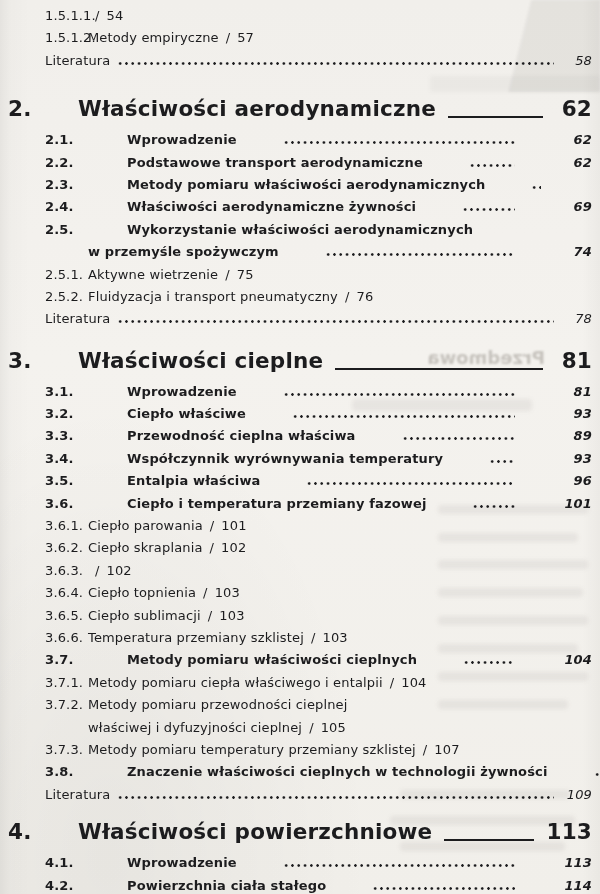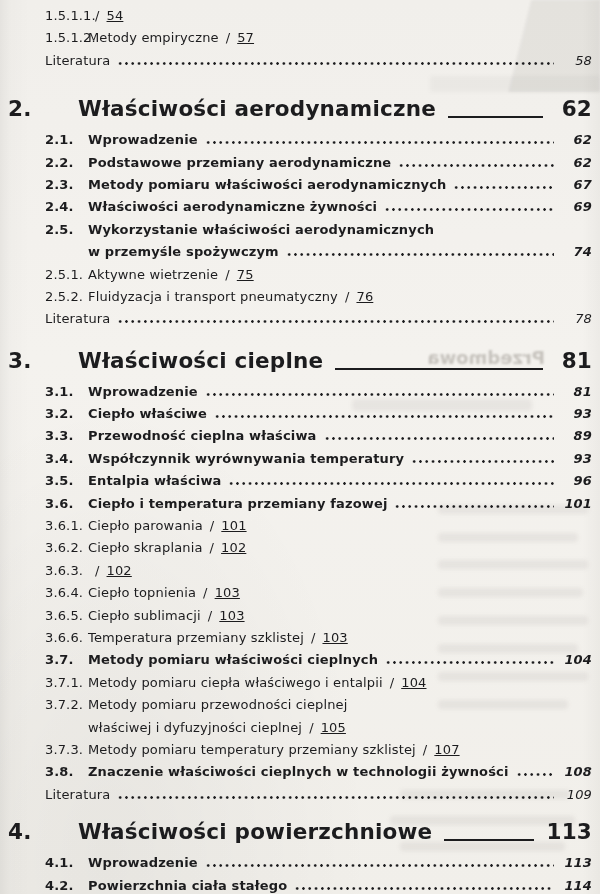--- a/index.html
+++ b/index.html
@@ -49,35 +49,35 @@
     position:absolute;inset:0;
     padding:5px 8px 0 8px;
   }
   .entries{margin-left:37px;}
   .row{
     display:flex;align-items:flex-start;
     height:22.4px;line-height:22.4px;
     font-size:13px;letter-spacing:.15px;
     white-space:nowrap;
   }
-  .row.bold{font-weight:bold;}
+  .row.bold{font-weight:bold;gap:39px;}
   .row .num{width:43px;flex:0 0 43px;}
   .row.cont{padding-left:43px;align-items:center;}
   .row .title{flex:0 0 auto;}
   .leader{
     flex:1 1 auto;min-width:10px;height:18px;
     margin:0 6px 0 7px;align-self:flex-start;
     background-image:radial-gradient(circle, var(--ink) 1.15px, rgba(0,0,0,0) 1.45px);
     background-size:6.3px 5px;
     background-repeat:repeat-x;
     background-position:left bottom 2px;
   }
   .page-num{flex:0 0 auto;min-width:32px;text-align:right;font-style:italic;}
   .sep{margin:0 7px;}
-  .page-inline{text-align:left;text-decoration:underline;}
+  .page-inline{text-align:left;}
   
   .chapter-heading{
     display:flex;align-items:flex-start;
     height:30px;line-height:30px;
     font-size:21.5px;font-weight:bold;letter-spacing:.2px;
     white-space:nowrap;
     margin-bottom:5px;
   }
   .ch-num{width:30px;flex:0 0 30px;}
   .ch-title{flex:0 0 auto;margin-left:40px;}
@@ -141,21 +141,21 @@
         </div>
         <div class="entries">
           <div class="row bold">
             <span class="num">2.1.</span>
             <span class="title">Wprowadzenie</span>
             <span class="leader"></span>
             <span class="page-num">62</span>
           </div>
           <div class="row bold">
             <span class="num">2.2.</span>
-            <span class="title">Podstawowe przemiany aerodynamiczne</span>
+            <span class="title">Podstawowe transport aerodynamiczne</span>
             <span class="leader"></span>
             <span class="page-num">62</span>
           </div>
           <div class="row bold">
             <span class="num">2.3.</span>
             <span class="title">Metody pomiaru właściwości aerodynamicznych</span>
             <span class="leader"></span>
             <span class="page-num">67</span>
           </div>
           <div class="row bold">

